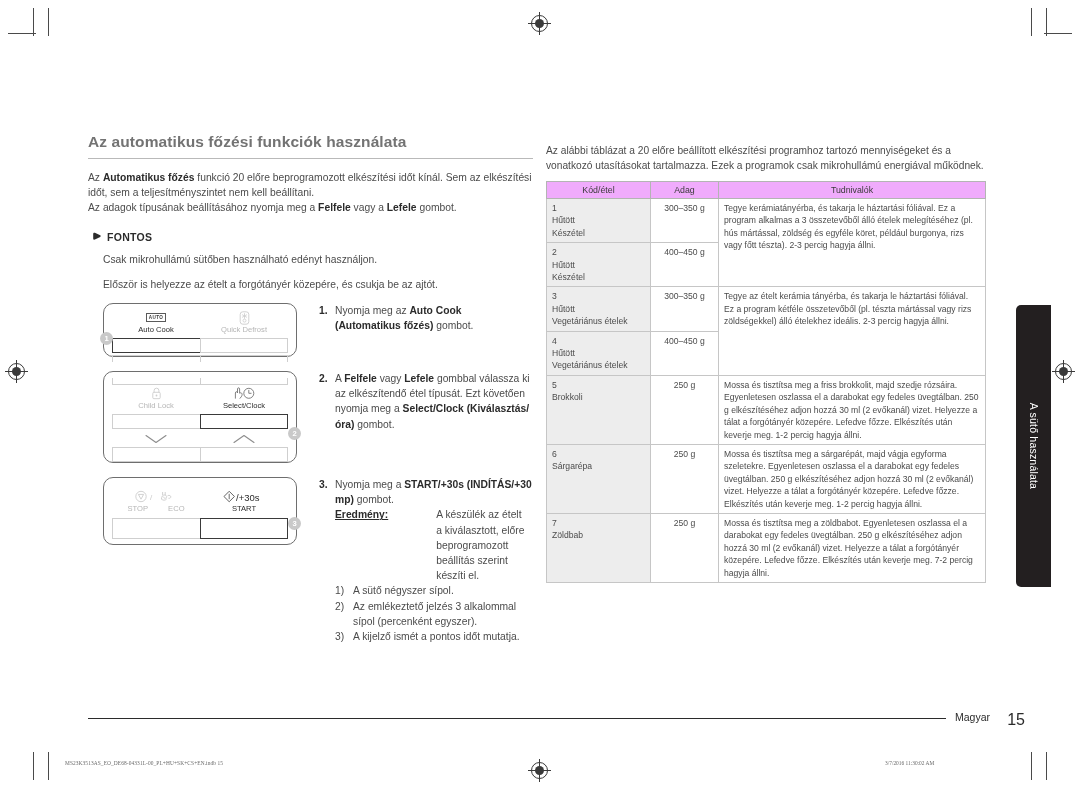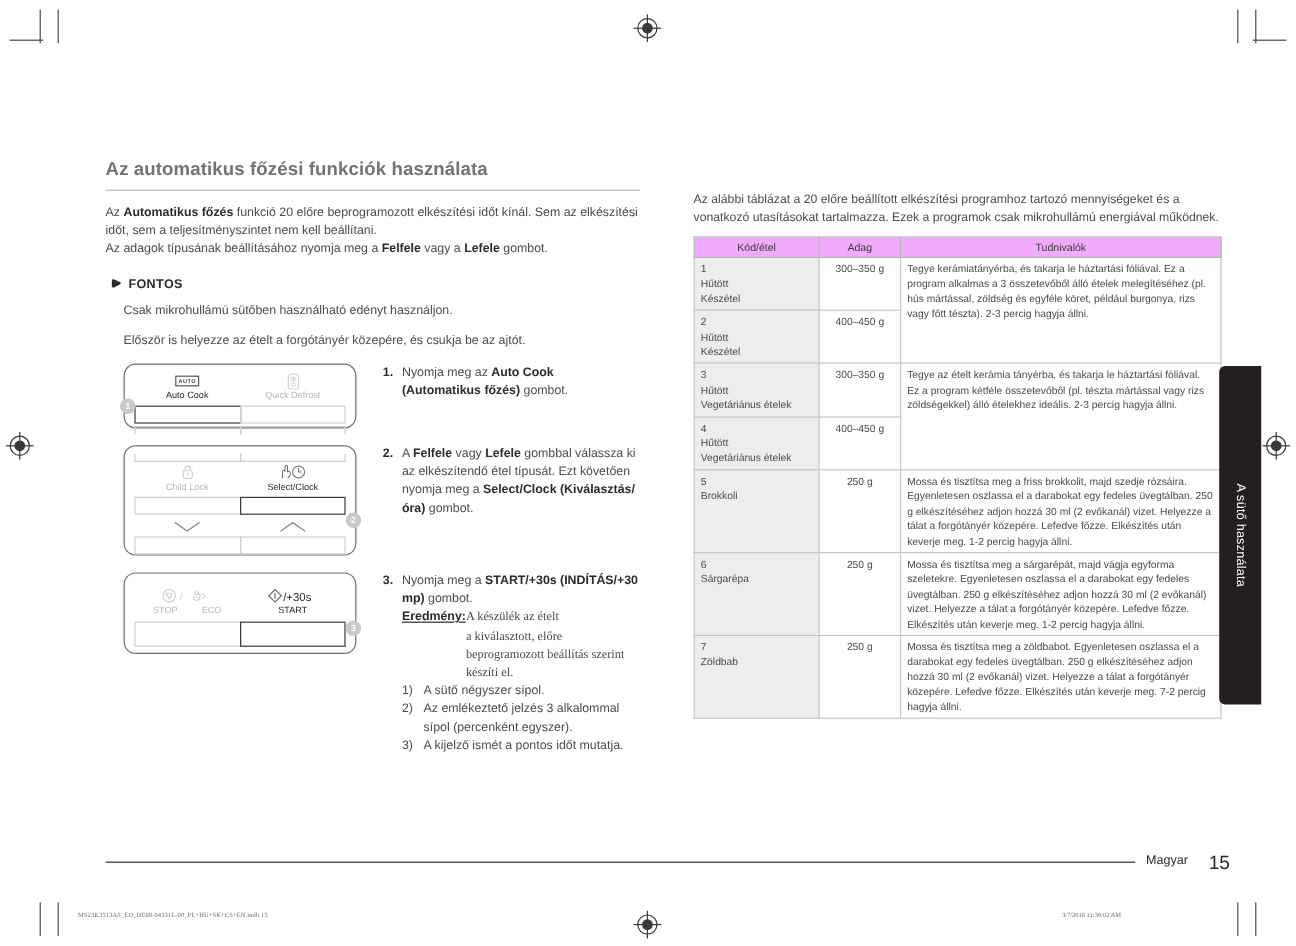--- a/index.html
+++ b/index.html
@@ -112,23 +112,23 @@
   .step-num {
     font-weight: bold;
     color: #2b2b2b;
     flex: 0 0 16px;
   }
   .step-body { flex: 1; }
   .step-body b { color: #2b2b2b; font-weight: bold; }
   .sub-list { margin-top: 1px; }
   .sub-line { display: flex; font-size: 10.3px; line-height: 15.2px; color: #4b4b4b; }
   .sub-num { flex: 0 0 18px; }
-  .result-line { display: flex; }
+  .result-line { display: flex; gap: 48px; }
   .result-label { font-weight: bold; color: #2b2b2b; text-decoration: underline; flex: 0 0 52px; }
-  .result-body { flex: 1; font-family: Liberation Serif, serif; }
+  .result-body { flex: 1; }
 
   
   .panel {
     width: 194px;
     box-sizing: border-box;
     border: 1.2px solid #6e6e6e;
     border-radius: 10px;
     background: #fff;
     position: relative;
     padding: 6px 8px 7px 8px;
@@ -203,24 +203,23 @@
     font-weight: bold;
     letter-spacing: 0.4px;
     padding: 0.5px 2px;
     line-height: 6px;
     color: #3a3a3a;
   }
 
   
   .col-right {
     position: absolute;
-    left: 578px;
+    left: 546px;
     top: 143px;
     width: 440px;
-    margin-top: 16px;
   }
   .intro-text {
     font-size: 10.2px;
     line-height: 15px;
     color: #4b4b4b;
     margin: 0 0 8px 0;
   }
 
   table.spec {
     width: 440px;

